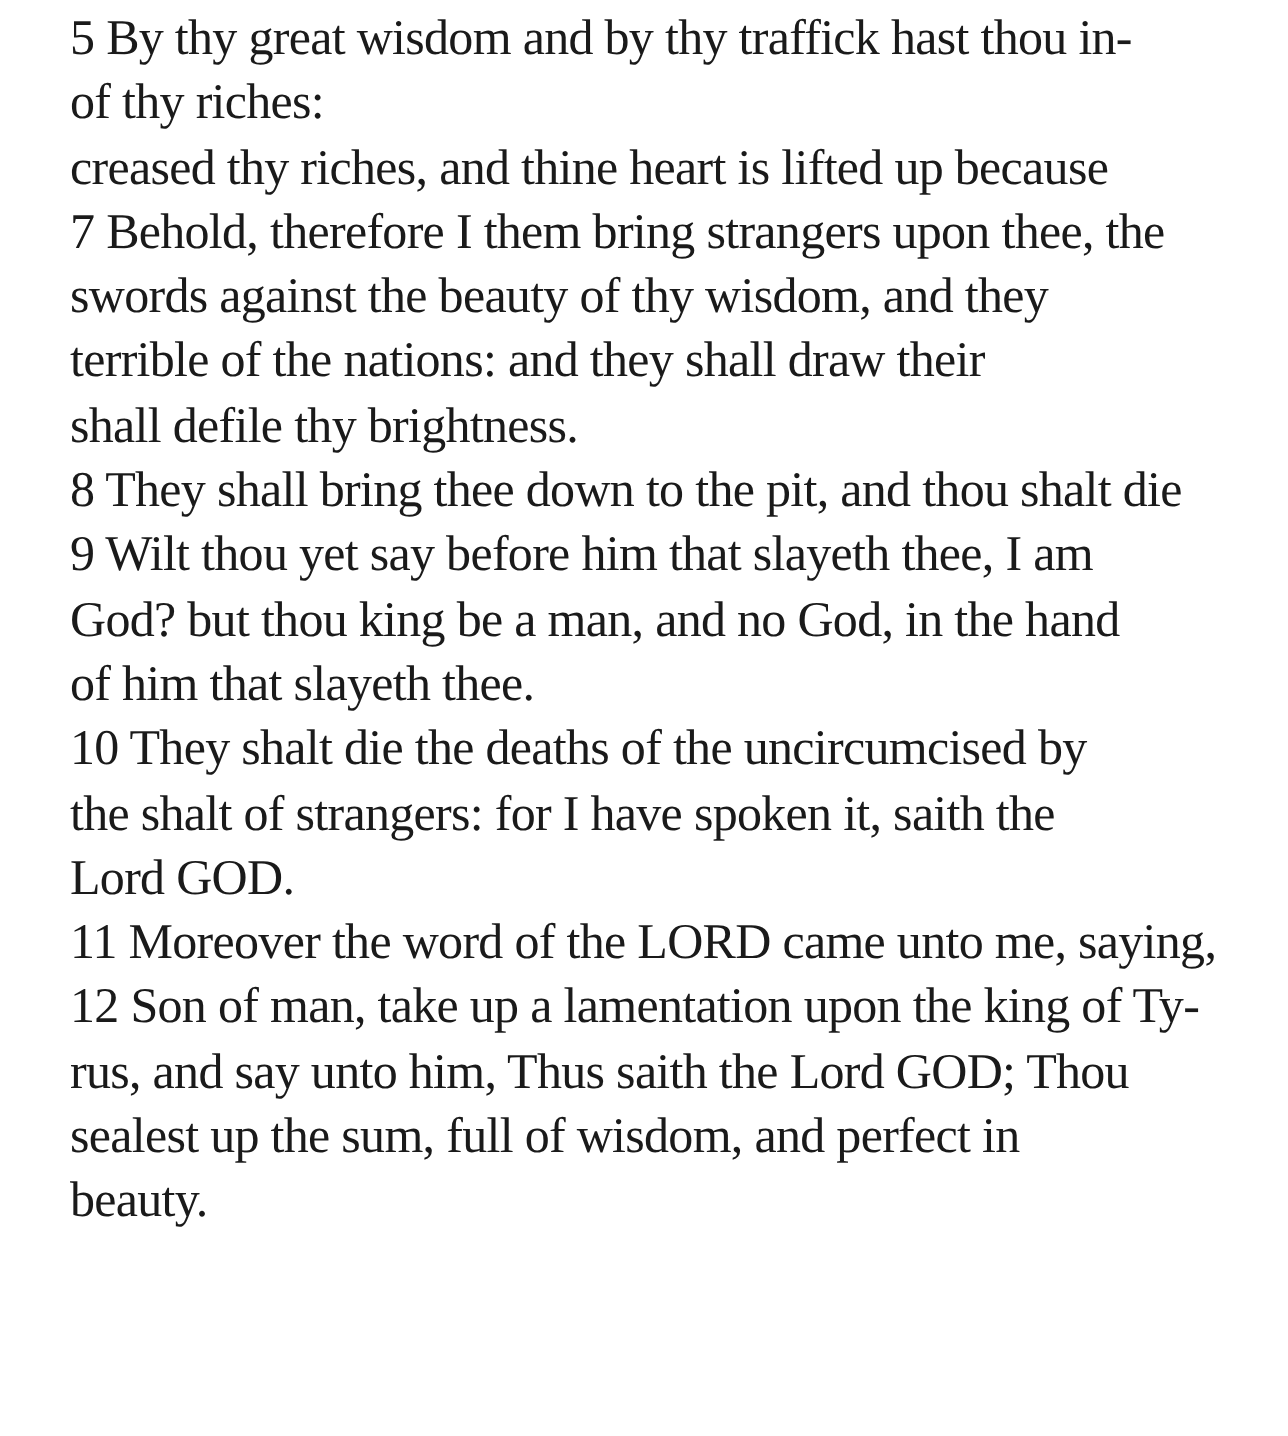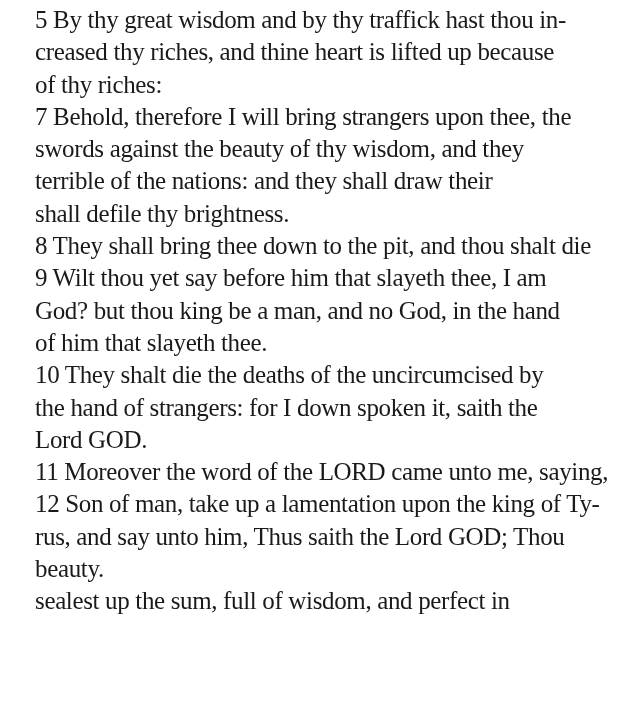--- a/index.html
+++ b/index.html
@@ -35,47 +35,47 @@
     font-weight: normal;
   }
 </style>
 </head>
 <body>
 
 <div class="page" style="background: rgb(255, 255, 255); color: rgb(26, 26, 26);">
   <div class="text-block">
       <div class="verse">
         <div class="line"><span>5 </span><span>By thy great wisdom and by thy traffick hast thou in-</span></div>
+        <div class="line"><span>of thy riches:</span></div>
         <div class="line"><span>creased thy riches, and thine heart is lifted up because</span></div>
-        <div class="line"><span>of thy riches:</span></div>
       </div>
       <div class="verse">
       </div>
       <div class="verse">
-        <div class="line"><span>7 </span><span>Behold, therefore I will bring strangers upon thee, the</span></div>
+        <div class="line"><span>7 </span><span>Behold, therefore I them bring strangers upon thee, the</span></div>
         <div class="line"><span>swords against the beauty of thy wisdom, and they</span></div>
         <div class="line"><span>terrible of the nations: and they shall draw their</span></div>
         <div class="line"><span>shall defile thy brightness.</span></div>
       </div>
       <div class="verse">
         <div class="line"><span>8 </span><span>They shall bring thee down to the pit, and thou shalt die</span></div>
       </div>
       <div class="verse">
         <div class="line"><span>9 </span><span>Wilt thou yet say before him that slayeth thee, I am</span></div>
         <div class="line"><span>God? but thou king be a man, and no God, in the hand</span></div>
         <div class="line"><span>of him that slayeth thee.</span></div>
       </div>
       <div class="verse">
         <div class="line"><span>10 </span><span>They shalt die the deaths of the uncircumcised by</span></div>
-        <div class="line"><span>the hand of strangers: for I down spoken it, saith the</span></div>
+        <div class="line"><span>the shalt of strangers: for I have spoken it, saith the</span></div>
         <div class="line"><span>Lord GOD.</span></div>
       </div>
       <div class="verse">
         <div class="line"><span>11 </span><span>Moreover the word of the LORD came unto me, saying,</span></div>
       </div>
       <div class="verse">
         <div class="line"><span>12 </span><span>Son of man, take up a lamentation upon the king of Ty-</span></div>
         <div class="line"><span>rus, and say unto him, Thus saith the Lord GOD; </span><span class="bold">Thou</span></div>
+        <div class="line"><span class="bold">sealest up the sum, full of wisdom, and perfect in</span></div>
         <div class="line"><span class="bold">beauty.</span></div>
-        <div class="line"><span class="bold">sealest up the sum, full of wisdom, and perfect in</span></div>
       </div>
     </div>
 </div>
 
 </body></html>

